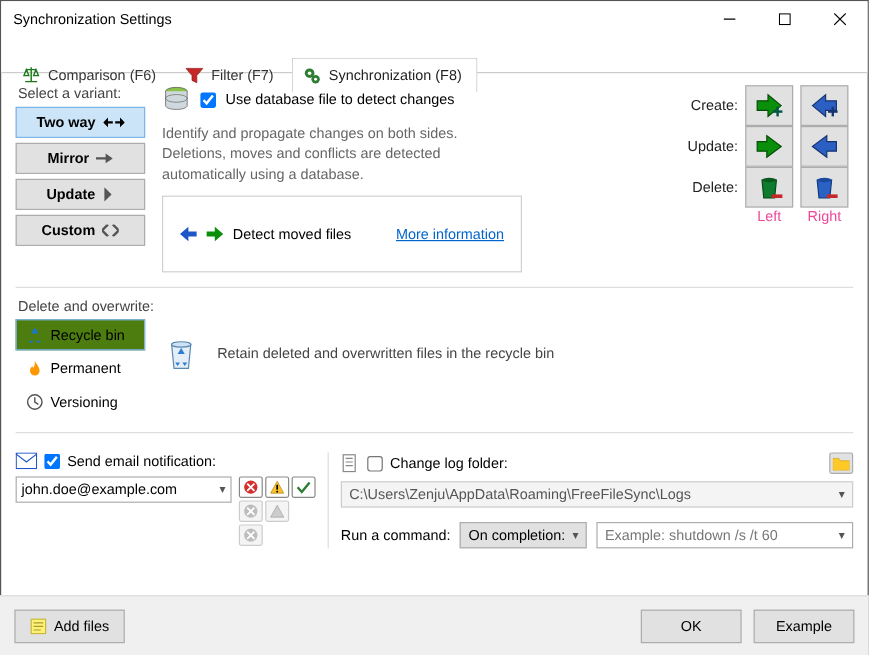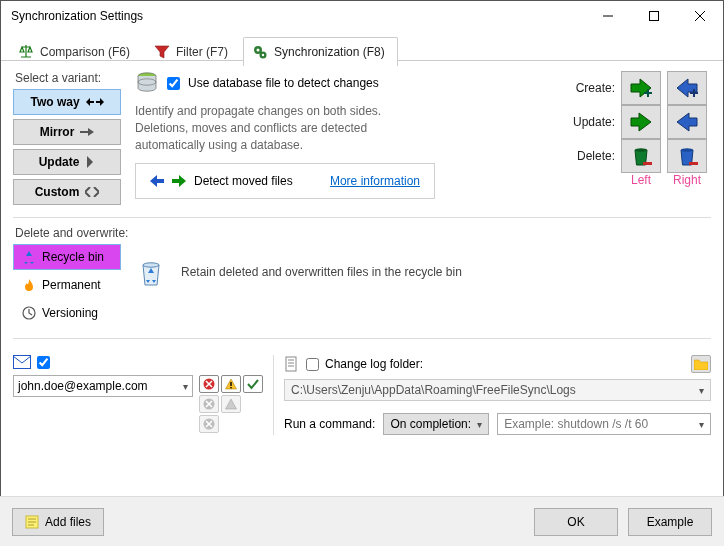--- a/index.html
+++ b/index.html
@@ -22,21 +22,21 @@
   .tabbar { display: flex; align-items: flex-end; padding: 0 8px; border-bottom: 1px solid #ccc; background:#fff; }
   .tab {
     display: flex; align-items: center;
     padding: 6px 12px 6px 8px;
     border: 1px solid transparent;
     border-bottom: none;
     margin-right: 2px;
     gap: 6px;
     border-radius: 2px 2px 0 0;
     position: relative;
-    top: 6px;
+    top: 17px;
     color: #222;
   }
   .tab.active {
     background: #fff;
     border-color: #ccc;
   }
   .tab:not(.active) { color: #333; }
   
   .content { padding: 10px 12px 6px 12px; }
   .section-label { color: #444; margin: 0 0 4px 2px; }
@@ -50,21 +50,21 @@
     gap: 6px;
     font-weight: bold;
     cursor: default;
   }
   .variant-btn.selected { background: #cce4f7; border-color: #7eb4e8; }
   .mid-col { flex: 1; display: flex; flex-direction: column; }
   .db-row { display: flex; align-items: center; gap: 8px; margin-bottom: 8px; }
   .desc { color: #666; line-height: 1.4; margin-bottom: 10px; max-width: 260px; }
   .detect-box {
     border: 1px solid #d0d0d0;
-    padding: 10px 14px;
+    padding: 24px 14px;
     display: flex; align-items: center; gap: 8px;
     width: 300px;
   }
   .detect-box a { color: #0066cc; text-decoration: underline; }
   .right-col { display: flex; flex-direction: column; padding-right: 4px; }
   .action-row { display: flex; align-items: center; gap: 6px; }
   .action-label { width: 52px; text-align: right; color: #222; }
   .act-btn {
     width: 40px; height: 34px;
     border: 1px solid #adadad; background: #e1e1e1;
@@ -73,21 +73,21 @@
   .lr-labels { display: flex; gap: 6px; margin-left: 58px; }
   .lr-labels span { width: 40px; text-align: center; color: #ec4899; }
   hr.sep { border: none; border-top: 1px solid #ddd; margin: 12px 0 8px 0; }
   
   .delover-row { display: flex; align-items: flex-start; gap: 14px; }
   .delover-list { display: flex; flex-direction: column; gap: 2px; width: 108px;}
   .delover-btn {
     height: 26px; display: flex; align-items: center; padding: 0 8px; gap: 6px;
     border: 1px solid transparent;
   }
-  .delover-btn.selected { background: #d946ef; border: 1px solid #7eb4e8; }
+  .delover-btn.selected { background: #4d7c0f; border: 1px solid #7eb4e8; }
   .delover-desc { display: flex; align-items: center; gap: 14px; padding-top: 12px; color: #444; }
   
   .bottom-area { display: flex; gap: 10px; padding-top: 8px;}
   .email-col { width: 250px; }
   .email-head { display:flex; align-items:center; gap:6px; margin-bottom:6px;}
   .email-input-row { display:flex; gap:6px; }
   .email-combo {
     flex:1; height:22px; border:1px solid #adadad; background:#fff;
     display:flex; align-items:center; padding:0 4px; justify-content:space-between;
   }
@@ -335,20 +335,21 @@
   <hr class="sep">
 
   <div class="bottom-area">
     <div class="email-col">
       <div class="email-head">
         <svg width="18" height="14" viewBox="0 0 18 14">
             <rect x="0.5" y="0.5" width="17" height="13" fill="#fff" stroke="#1e55c7"></rect>
             <path d="M0 1l9 7 9-7" fill="none" stroke="#1e55c7"></path>
           </svg>
         <input type="checkbox" checked="" style="">
+        <span>Send email notification:</span>
       </div>
       <div class="email-input-row">
         <div class="email-combo">
           <span>john.doe@example.com</span>
           <span class="chevron">▾</span>
         </div>
         <div class="status-grid">
           <div class="status-row">
             <div class="status-cell sel">
                 <svg width="12" height="12" viewBox="0 0 12 12">

